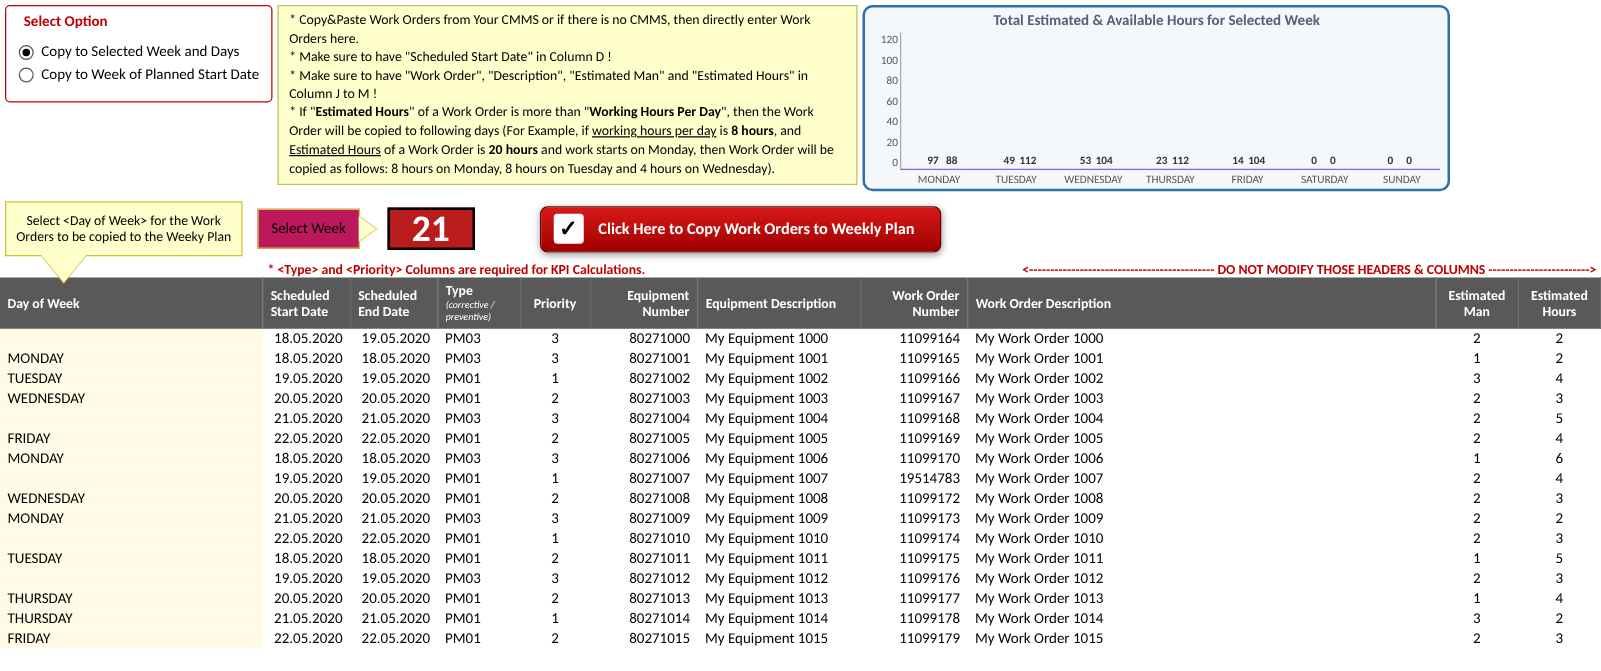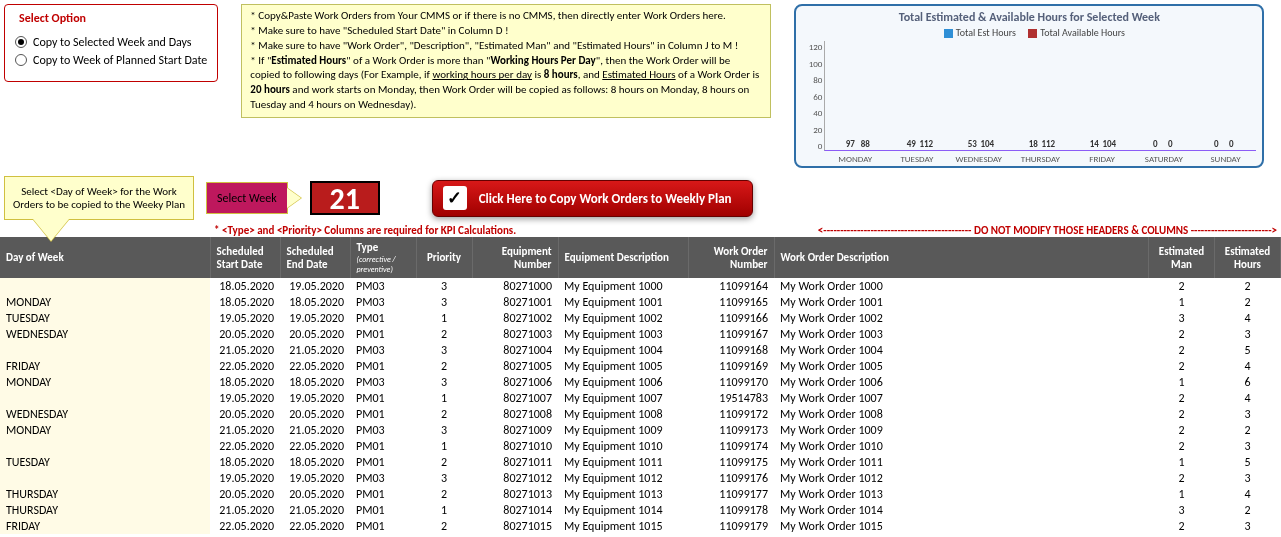--- a/index.html
+++ b/index.html
@@ -1,31 +1,31 @@
 <!DOCTYPE html>
 <html><head>
 <meta charset="utf-8">
 <style>
   * { box-sizing: border-box; }
   body { margin:0; font-family: Calibri, Arial, sans-serif; font-size:12px; background:#fff; color:#000; width:1281px; }
   
   
-  .top { display:flex; padding:4px 4px 0 4px; gap:23px; align-items:flex-start; }
+  .top { display:flex; padding:4px 4px 0 4px; gap:4px; align-items:flex-start; }
   
   .select-option {
     border:1.5px solid #c00000; border-radius:4px; padding:6px 10px 10px 10px;
   }
   .select-option .legend { color:#c00000; font-weight:bold; font-size:12px; margin:-14px 0 6px 0; background:#fff; display:inline-block; padding:0 4px;}
   .radio-row { display:flex; align-items:center; gap:6px; margin:4px 0; font-size:12px; }
   .radio { width:12px; height:12px; border:1px solid #555; border-radius:50%; display:inline-flex; align-items:center; justify-content:center;}
   .radio .dot { width:6px; height:6px; background:#000; border-radius:50%; }
   
   .instructions {
     background:#ffffcc; border:1px solid #c0c060; padding:4px 8px; font-size:11px; line-height:1.35;
-    width:530px;
+    width:464px;
   }
   .instructions b{font-weight:bold;}
   .instructions u{text-decoration:underline;}
   
   .chart-box {
     border:2px solid #2f6fa8; border-radius:8px; background:#f4f8fc; padding:4px 6px 2px 6px;
     width:470px; 
   }
   .chart-title { text-align:center; font-weight:bold; color:#55607a; font-size:12px; margin-bottom:2px;}
   .chart-legend { text-align:center; font-size:10px; color:#444; margin-bottom:2px;}
@@ -118,24 +118,20 @@
     <div>* Copy&amp;Paste Work Orders from Your CMMS or if there is no CMMS, then directly enter Work Orders here.</div>
     <div>* Make sure to have "Scheduled Start Date" in Column D !</div>
     <div>* Make sure to have "Work Order", "Description", "Estimated Man" and "Estimated Hours" in Column J to M !</div>
     <div>
       <span>* If "</span><b>Estimated Hours</b><span>" of a Work Order is more than "</span><b>Working Hours Per Day</b><span>", then the Work Order will be copied to following days (For Example, if </span><u>working hours per day</u><span> is </span><b>8 hours</b><span>, and </span><u>Estimated Hours</u><span> of a Work Order is </span><b>20 hours</b><span> and work starts on Monday, then Work Order will be copied as follows: 8 hours on Monday, 8 hours on Tuesday and 4 hours on Wednesday).</span>
     </div>
   </div>
 
   <div class="chart-box">
     <div class="chart-title">Total Estimated &amp; Available Hours for Selected Week</div>
-    <div class="chart-legend">
-      <span class="sw sw-blue"></span><span>Total Est Hours</span>
-      <span class="sw sw-red"></span><span>Total Available Hours</span>
-    </div>
     <div class="chart-area">
       <div class="y-axis" id="y-axis">
           <div>120</div>
           <div>100</div>
           <div>80</div>
           <div>60</div>
           <div>40</div>
           <div>20</div>
           <div>0</div>
         </div>
@@ -159,21 +155,21 @@
           <div class="group">
             <div class="bar bar-blue" style="height: 44.1667%; background: rgb(47, 143, 214);">
               <div class="lbl">53</div>
             </div>
             <div class="bar bar-red" style="height: 86.6667%; background: rgb(176, 48, 48);">
               <div class="lbl">104</div>
             </div>
           </div>
           <div class="group">
             <div class="bar bar-blue" style="height: 31.6667%; background: rgb(47, 143, 214);">
-              <div class="lbl">18</div>
+              <div class="lbl">23</div>
             </div>
             <div class="bar bar-red" style="height: 93.3333%; background: rgb(176, 48, 48);">
               <div class="lbl">112</div>
             </div>
           </div>
           <div class="group">
             <div class="bar bar-blue" style="height: 11.6667%; background: rgb(47, 143, 214);">
               <div class="lbl">14</div>
             </div>
             <div class="bar bar-red" style="height: 86.6667%; background: rgb(176, 48, 48);">

